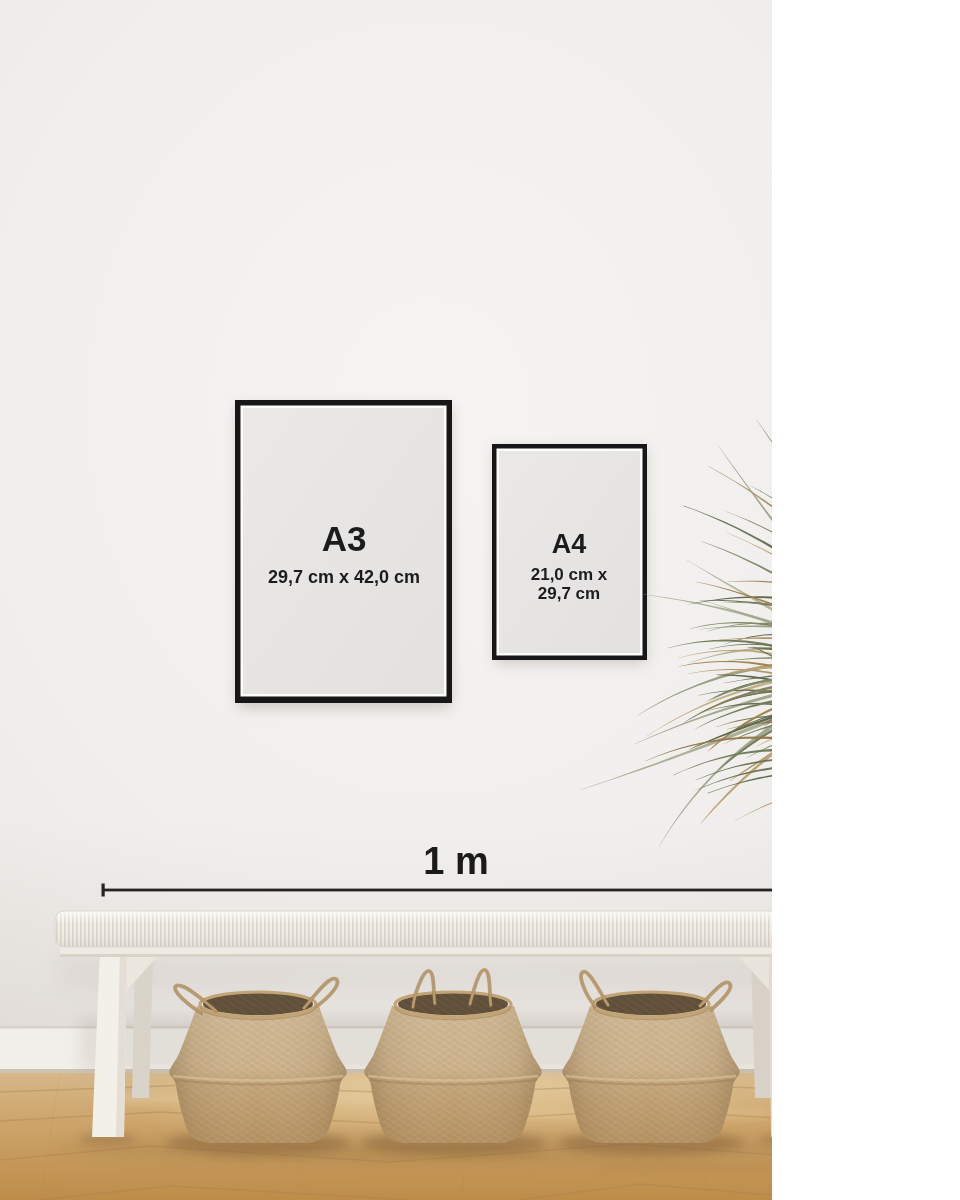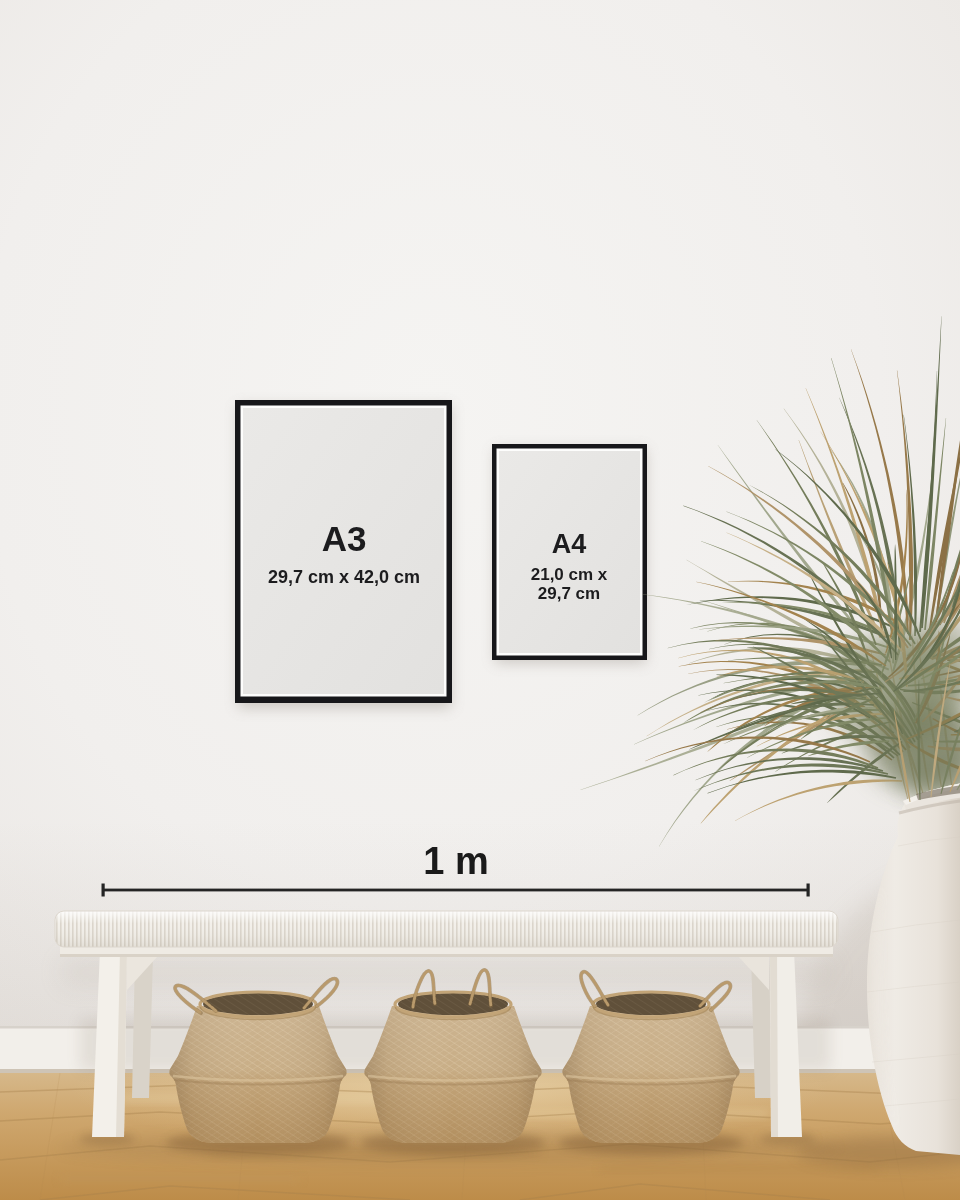--- a/index.html
+++ b/index.html
@@ -1,16 +1,16 @@
 <!DOCTYPE html>
 <html><head>
 <meta charset="utf-8">
 <style>
   html,body { margin:0; padding:0; background:#fff; }
-  .scene { width:960px; height:1200px; position:relative; overflow:hidden;
+  .scene { width:772px; height:1200px; position:relative; overflow:hidden;
            font-family:"Liberation Sans", sans-serif; }
   svg { display:block; }
 </style>
 </head>
 <body>
 <div class="scene">
 <svg width="960" height="1200" viewBox="0 0 960 1200" xmlns="http://www.w3.org/2000/svg">
 <defs>
   <radialGradient id="wallg" cx="45%" cy="38%" r="85%">
     <stop offset="0%" stop-color="#f5f4f2"></stop>

